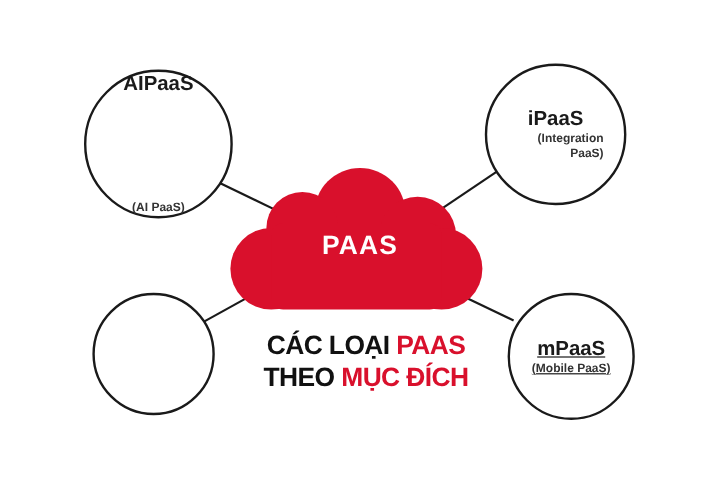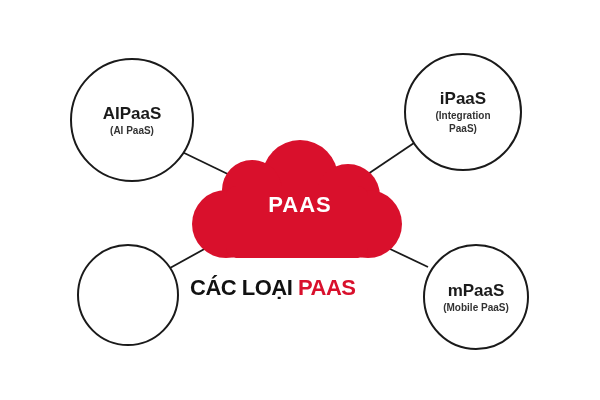--- a/index.html
+++ b/index.html
@@ -24,21 +24,21 @@
     }
     .node .title { font-weight: bold; font-size: 17px; line-height: 20px; }
     .node .sub { font-weight: bold; font-size: 10px; line-height: 13px; color: #333; }
     .cloud-label {
       position: absolute; left: 250px; top: 192px; width: 100px;
       text-align: center; color: #ffffff; font-weight: bold; font-size: 22px;
       letter-spacing: 1px;
     }
     .headline {
       position: absolute; left: 190px; top: 274px; width: 230px;
-      font-weight: bold; font-size: 22px; line-height: 27px;
+      text-align: center; font-weight: bold; font-size: 22px; line-height: 27px;
       color: #111111; letter-spacing: -0.5px;
     }
     .accent { color: #d9102c; }
   </style>
 </head>
 <body>
 
 <div class="stage">
 
   <svg class="lines" viewBox="0 0 600 400">
@@ -53,38 +53,42 @@
       <circle cx="252" cy="190" r="30"></circle>
       <circle cx="348" cy="196" r="32"></circle>
       <circle cx="226" cy="224" r="34"></circle>
       <circle cx="368" cy="224" r="34"></circle>
       <rect x="226" y="186" width="142" height="72" rx="10"></rect>
     </g>
   </svg>
 
   <div class="cloud-label">PAAS</div>
 
-  <div class="node" style="left:70px; top:58px; width:124px; height:124px;">
+  <div class="node" style="left:70px; top:58px; width:124px; height:124px;justify-content:space-between;">
     <div class="title">AIPaaS</div>
     <div class="sub">(AI PaaS)</div>
   </div>
 
   <div class="node" style="left:404px; top:53px; width:118px; height:118px;">
     <div class="title">iPaaS</div>
-    <div class="sub" style="width:80px;">(Integration PaaS)</div>
+    <div class="sub" style="width:80px;text-align:right;">(Integration PaaS)</div>
   </div>
 
   <div class="node" style="left:77px; top:244px; width:102px; height:102px;">
   </div>
 
-  <div class="node" style="left:423px; top:244px; width:106px; height:106px;">
+  <div class="node" style="left:423px; top:244px; width:106px; height:106px;text-decoration:underline;">
     <div class="title">mPaaS</div>
     <div class="sub">(Mobile PaaS)</div>
   </div>
 
   <div class="headline">
     <div>
       <span>CÁC LOẠI</span>
       <span class="accent">PAAS</span>
     </div>
+    <div>
+      <span>THEO</span>
+      <span class="accent">MỤC ĐÍCH</span>
+    </div>
   </div>
 
 </div>
 
 </body></html>

